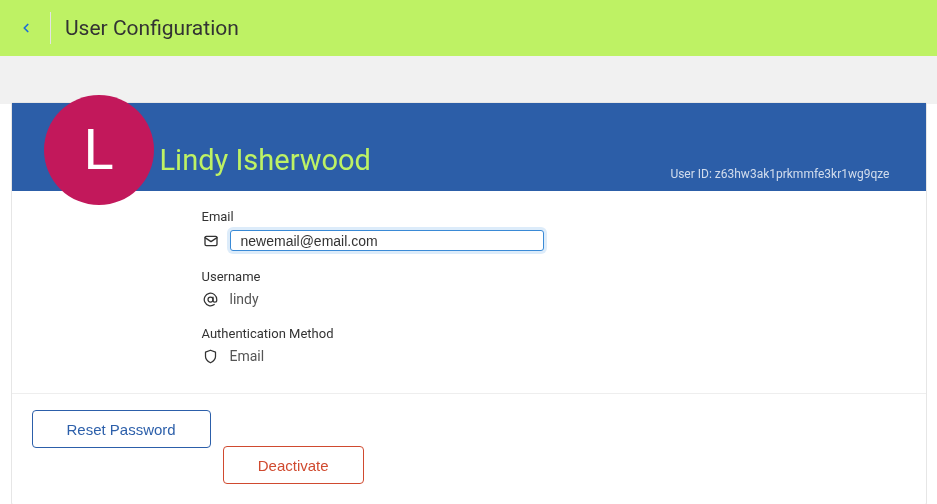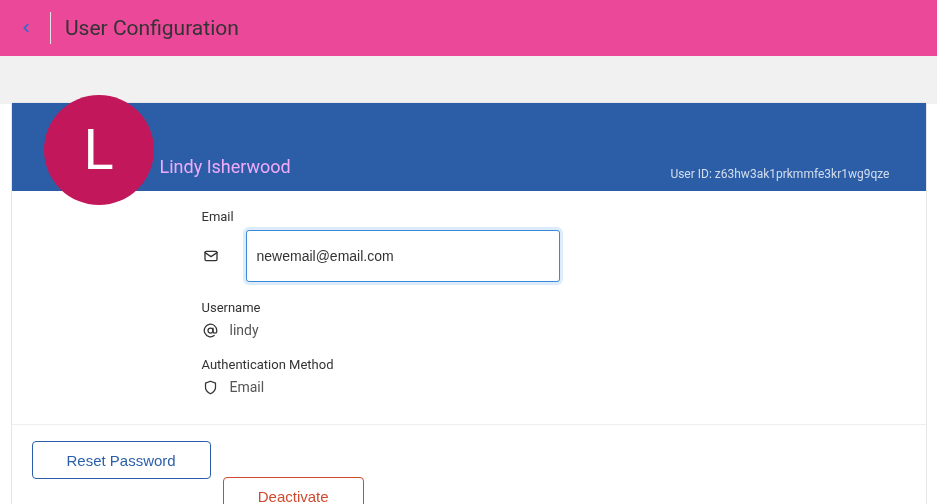--- a/index.html
+++ b/index.html
@@ -9,21 +9,21 @@
       width: 937px;
       height: 504px;
       overflow: hidden;
       color: #333;
     }
     .topbar {
       display: flex;
       align-items: center;
       height: 56px;
       padding: 11px 12px;
-      background: #ec4899;
+      background: #bef264;
     }
     .back-btn {
       width: 28px; height: 28px;
       display: flex; align-items: center; justify-content: center;
       cursor: pointer;
       color: #1f6fd6;
     }
     .vbar {
       width: 1px; height: 32px;
       background: #e3e3e3;
@@ -70,22 +70,22 @@
       background: #c2185b;
       position: absolute;
       top: -8px;
       left: 32px;
       display: flex; align-items: center; justify-content: center;
       color: #fff;
       font-size: 56px;
       font-weight: 400;
     }
     .hero-name {
-      color: #f0abfc;
-      font-size: 18px;
+      color: #bef264;
+      font-size: 29px;
       font-weight: 400;
       margin-left: 120px;
     }
     .hero-userid {
       position: absolute;
       right: 36px;
       bottom: 10px;
       color: rgba(255,255,255,0.78);
       font-size: 12px;
     }
@@ -106,29 +106,28 @@
       align-items: center;
       gap: 10px;
     }
     .icon-slot {
       width: 18px; height: 18px;
       display: flex; align-items: center; justify-content: center;
       color: #333;
     }
     .email-input {
       width: 314px;
-      height: 52px;
+      height: 21px;
       border: 1px solid #3a8ad6;
       border-radius: 3px;
       outline: none;
       padding: 0 10px;
       font-size: 14px;
       box-shadow: 0 0 0 3px rgba(64,150,228,0.18);
       color: #333;
-      margin-left: 16px;
     }
     .readonly-val {
       font-size: 14px;
       color: #555;
     }
     .footer {
       border-top: 1px solid #eee;
       padding: 16px 20px 20px 20px;
       display: flex;
       gap: 12px;

